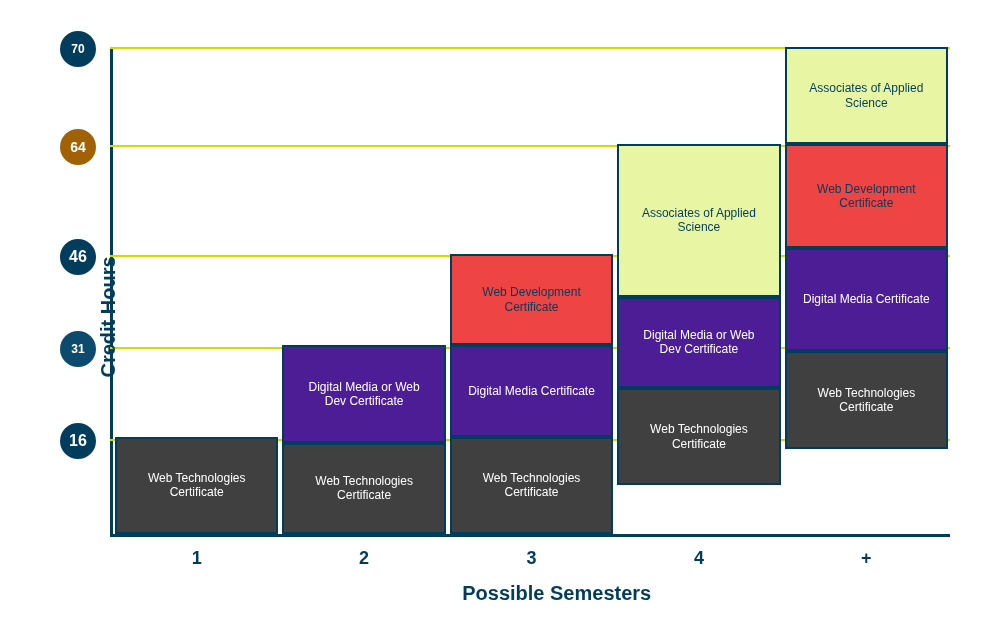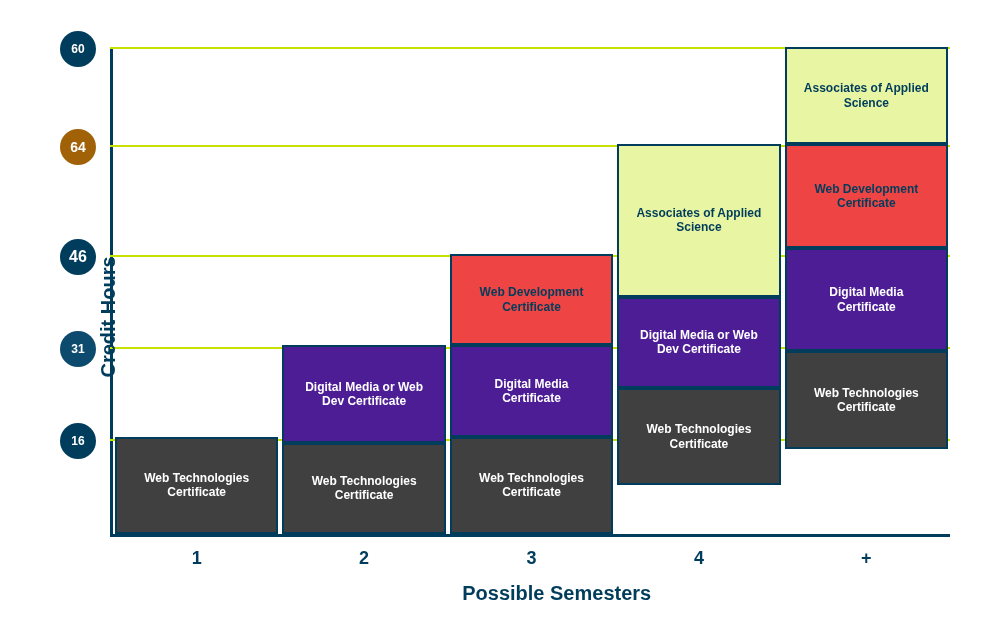--- a/index.html
+++ b/index.html
@@ -81,21 +81,21 @@
       right: 2px;
       display: flex;
       flex-direction: column;
     }
     .bar-segment {
       display: flex;
       align-items: center;
       justify-content: center;
       text-align: center;
       font-size: 12px;
-      font-weight: bold;
+      font-weight: normal;
       border: 2px solid #a16207;
       padding: 12px;
       line-height: 1.2;
     }
     .seg-dark-teal {
       background: #404040;
       color: white;
       border-color: #003d5c;
     }
     .seg-cyan {
@@ -129,25 +129,25 @@
 
     <div class="axis-line-y"></div>
     <div class="axis-line-x"></div>
 
     <div style="position:absolute;left:0;right:0;top:0%;height:2px;background:#c8e000;"></div>
     <div style="position:absolute;left:0;right:0;top:20%;height:2px;background:#c8e000;"></div>
     <div style="position:absolute;left:0;right:0;top:42.5%;height:2px;background:#c8e000;"></div>
     <div style="position:absolute;left:0;right:0;top:61.25%;height:2px;background:#c8e000;"></div>
     <div style="position:absolute;left:0;right:0;top:80%;height:2px;background:#c8e000;"></div>
 
-    <div style="position:absolute;left:-50px;top:-16px;width:36px;height:36px;border-radius:50%;background:#003d5c;color:white;display:flex;align-items:center;justify-content:center;font-size:12px;font-weight:bold;">60</div>
+    <div style="position:absolute;left:-50px;top:-16px;width:36px;height:36px;border-radius:50%;background:#003d5c;color:white;display:flex;align-items:center;justify-content:center;font-size:12px;font-weight:bold;">70</div>
     <div style="position:absolute;left:-50px;top:calc(20% - 16px);width:36px;height:36px;border-radius:50%;background:#a16207;color:white;display:flex;align-items:center;justify-content:center;font-size:14px;font-weight:bold;">64</div>
     <div style="position:absolute;left:-50px;top:calc(42.5% - 16px);width:36px;height:36px;border-radius:50%;background:#003d5c;color:white;display:flex;align-items:center;justify-content:center;font-size:16px;font-weight:bold;">46</div>
     <div style="position:absolute;left:-50px;top:calc(61.25% - 16px);width:36px;height:36px;border-radius:50%;background:#0c4a6e;color:white;display:flex;align-items:center;justify-content:center;font-size:12px;font-weight:bold;">31</div>
-    <div style="position:absolute;left:-50px;top:calc(80% - 16px);width:36px;height:36px;border-radius:50%;background:#003d5c;color:white;display:flex;align-items:center;justify-content:center;font-size:12px;font-weight:bold;">16</div>
+    <div style="position:absolute;left:-50px;top:calc(80% - 16px);width:36px;height:36px;border-radius:50%;background:#003d5c;color:white;display:flex;align-items:center;justify-content:center;font-size:16px;font-weight:bold;">16</div>
 
     <div class="bars-area">
 
       <div class="semester-group">
         <div class="bar-stack" style="height:20%;">
           <div class="bar-segment seg-dark-teal" style="flex:1;">Web Technologies Certificate</div>
         </div>
         <div class="semester-label">1</div>
       </div>
 

